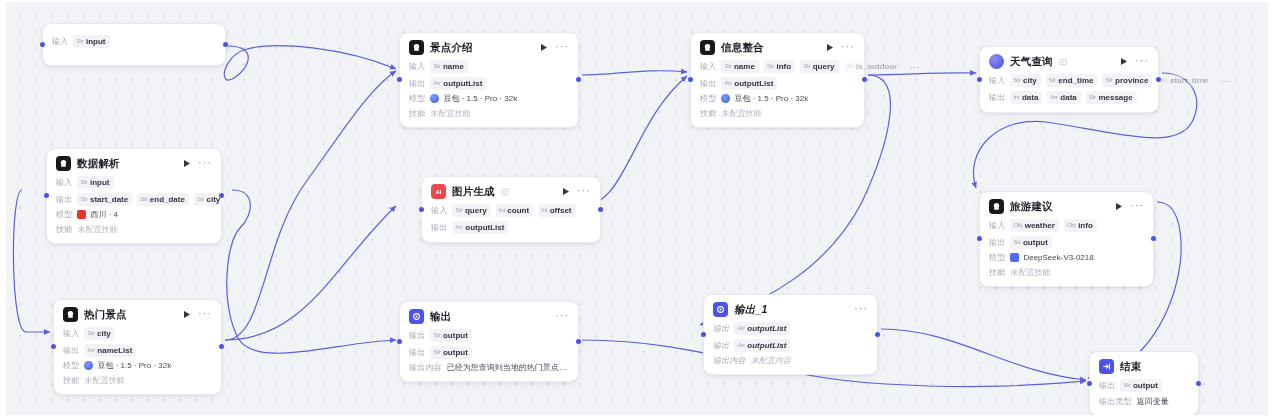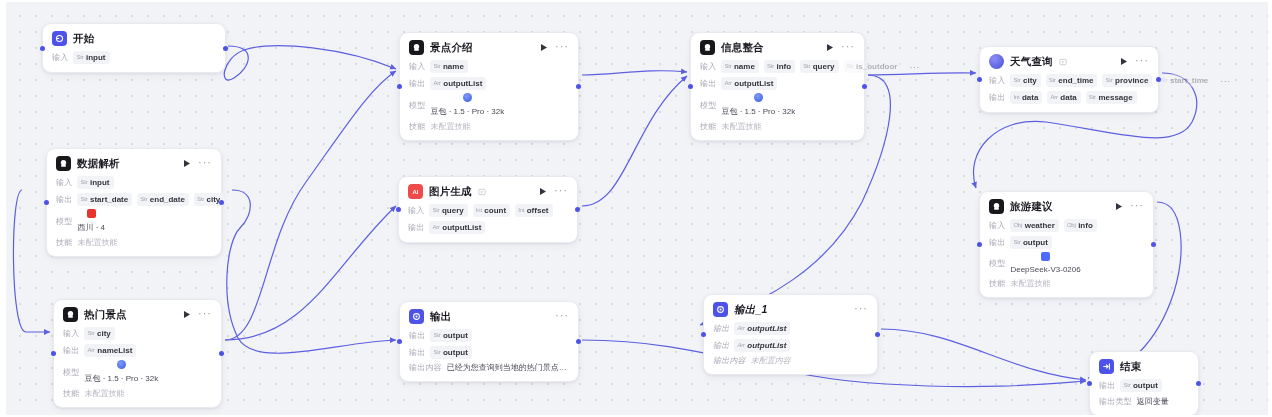--- a/index.html
+++ b/index.html
@@ -67,21 +67,21 @@
   }
   .tag {
     display: inline-flex; align-items: center; gap: 2.5px;
     background: #f2f3f7; border-radius: 3px;
     padding: 1px 4px 1px 3px;
     font-size: 8px; font-weight: bold; color: #35353f;
     white-space: nowrap; line-height: 11px;
   }
   .tag .ty { font-size: 6px; font-weight: normal; color: #a4a4b4; letter-spacing: -.2px; }
   .tag.ghost { opacity: .35; }
-  .plain { font-size: 8px; color: #4a4a57; white-space: nowrap; display:flex; align-items:center; gap:4px;flex-direction:column; }
+  .plain { font-size: 8px; color: #4a4a57; white-space: nowrap; display:flex; align-items:center; gap:4px; }
   .muted { font-size: 8px; color: #b6b6c2; white-space: nowrap; }
   .ellip { font-size: 8px; color: #4a4a57; overflow: hidden; text-overflow: ellipsis; white-space: nowrap; }
   .ovf {
     display:inline-flex; align-items:center; justify-content:center;
     background:#f2f3f7; border-radius:3px; color:#9a9aa8;
     font-size:9px; padding:0 3px; height:11px; letter-spacing:.5px;
   }
   .mchip { width: 9px; height: 9px; border-radius: 2px; flex:0 0 9px; display:inline-block; }
   .mchip.xc { background: #e8342a; }
   .mchip.db { background: radial-gradient(circle at 40% 35%, #7f9bff, #3a5bd9); border-radius: 50%; }
@@ -115,30 +115,20 @@
         <path d="M 862,73 C 900,73 930,70 970,71" fill="none" stroke="#5b5fe0" stroke-width="1.2" marker-end="url(#arw)"></path>
         <path d="M 862,73 C 900,73 884,140 856,200 C 822,266 760,300 694,323" fill="none" stroke="#5b5fe0" stroke-width="1.2" marker-end="url(#arw)"></path>
         <path d="M 1156,71 C 1186,71 1198,96 1186,120 C 1170,150 1110,130 1040,120 C 990,114 958,150 970,186" fill="none" stroke="#5b5fe0" stroke-width="1.2" marker-end="url(#arw)"></path>
         <path d="M 1151,200 C 1178,200 1180,250 1168,290 C 1152,340 1120,372 1082,376" fill="none" stroke="#5b5fe0" stroke-width="1.2" marker-end="url(#arw)"></path>
         <path d="M 875,327 C 950,327 1000,370 1080,378" fill="none" stroke="#5b5fe0" stroke-width="1.2" marker-end="url(#arw)"></path>
         <path d="M 576,338 C 700,338 760,376 880,382 C 980,388 1040,382 1080,379" fill="none" stroke="#5b5fe0" stroke-width="1.2" marker-end="url(#arw)"></path>
       </g>
   </svg>
   <div id="node-layer">
       <div class="node" style="left: 36px; top: 21px; width: 184px; min-height: 43px;">
-        <div class="node-head">
-          <span class="nicon start">
-            <svg width="9" height="9" viewBox="0 0 10 10">
-              <circle cx="5" cy="5" r="3.4" fill="none" stroke="#fff" stroke-width="1.2"></circle>
-              <path d="M1.2,5 h3.4" stroke="#fff" stroke-width="1.2"></path>
-            </svg>
-          </span>
-          <span class="ntitle">开始</span>
-          <span class="head-sp"></span>
-        </div>
         <div class="row">
           <span class="rlabel">输入</span>
           <span class="tag">
             <span class="ty">Str</span>
             <span>input</span>
           </span>
         </div>
         <span class="port l"></span>
         <span class="port r"></span>
       </div>
@@ -278,21 +268,21 @@
             <span>豆包 · 1.5 · Pro · 32k</span>
           </span>
         </div>
         <div class="row">
           <span class="rlabel">技能</span>
           <span class="muted">未配置技能</span>
         </div>
         <span class="port l"></span>
         <span class="port r"></span>
       </div>
-      <div class="node" style="left: 392px; top: 174px; width: 180px; min-height: 57px;">
+      <div class="node" style="left: 415px; top: 174px; width: 180px; min-height: 57px;">
         <div class="node-head">
           <span class="nicon plugin-red">AI</span>
           <span class="ntitle">图片生成</span>
           <svg class="badge-ic" viewBox="0 0 10 10">
             <rect x="1" y="1.6" width="8" height="6.8" rx="1.4" fill="none" stroke="#8a8a99" stroke-width="1.1"></rect>
             <path d="M3.2,4.6 h3.6 M3.2,6.2 h2.4" stroke="#8a8a99" stroke-width="0.9"></path>
           </svg>
           <span class="head-sp"></span>
           <span class="run-btn">
             <svg width="8" height="9" viewBox="0 0 8 9">
@@ -536,21 +526,21 @@
           <span class="rlabel">输出</span>
           <span class="tag">
             <span class="ty">Str</span>
             <span>output</span>
           </span>
         </div>
         <div class="row">
           <span class="rlabel">模型</span>
           <span class="plain">
             <span class="mchip ds"></span>
-            <span>DeepSeek-V3-0206</span>
+            <span>DeepSeek-V3-0218</span>
           </span>
         </div>
         <div class="row">
           <span class="rlabel">技能</span>
           <span class="muted">未配置技能</span>
         </div>
         <span class="port l"></span>
         <span class="port r"></span>
       </div>
       <div class="node" style="left: 1083px; top: 349px; width: 110px; min-height: 47px;">

